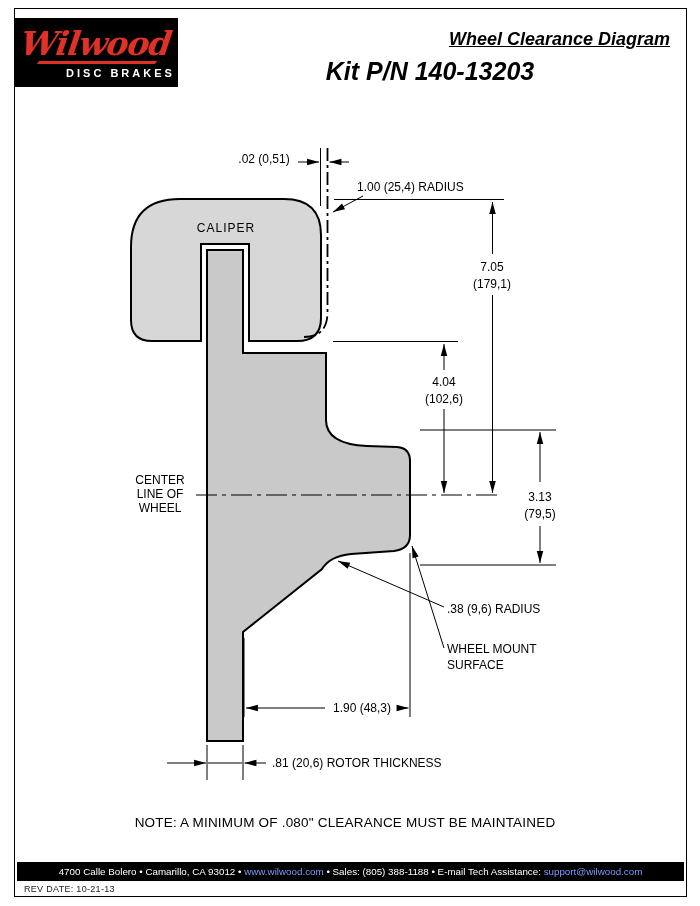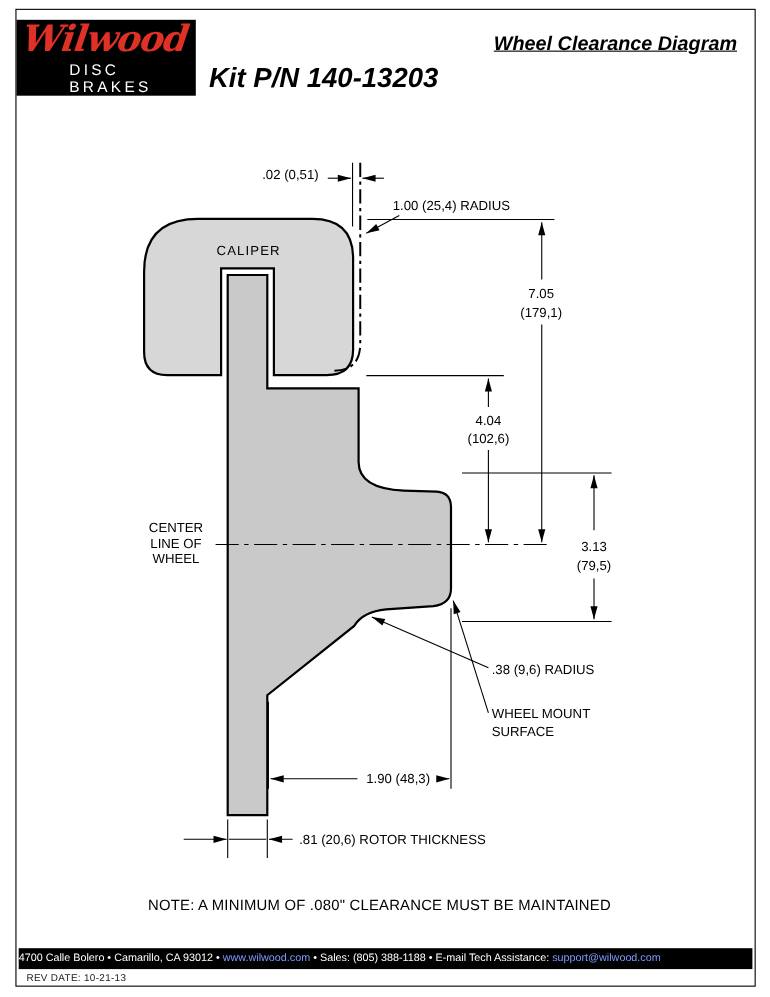--- a/index.html
+++ b/index.html
@@ -10,44 +10,44 @@
     overflow:hidden;
   }
   .frame { position:absolute; left:14px; top:8px; width:673px; height:889px; border:1px solid #000; }
 
   
   .logo { position:absolute; left:15px; top:18px; width:163px; height:69px; background:#000;
           display:flex; flex-direction:column; align-items:center; justify-content:center; }
   .logo-script { font-family:"DejaVu Serif", serif; font-style:italic; font-weight:bold;
                  color:#e03127; font-size:33px; line-height:1; transform:skewX(-8deg); letter-spacing:-1px; }
   .logo-swoosh { width:118px; height:3px; background:#e03127; margin:1px 0 3px 0; transform:skewX(-35deg); }
-  .logo-sub { color:#fff; font-weight:normal; font-size:14px; letter-spacing:3px;padding-left:48px; }
+  .logo-sub { color:#fff; font-weight:bold; font-size:11px; letter-spacing:3px;padding-left:48px; }
 
   
   .doc-title { position:absolute; left:190px; top:29px; width:480px; text-align:right;
                font-size:18px; font-weight:bold; font-style:italic; text-decoration:underline; }
-  .kit-title { position:absolute; left:190px; top:57px; width:480px; text-align:left;
+  .kit-title { position:absolute; left:190px; top:57px; width:480px; text-align:center;
                font-size:25px; font-weight:bold; font-style:italic; }
 
   
   svg.diagram { position:absolute; left:0; top:0; }
   svg text { font-family:"Liberation Sans", sans-serif; font-size:12px; fill:#000; }
   .caliper { fill:#d7d7d7; stroke:#000; stroke-width:2; }
   .rotor   { fill:#c9c9c9; stroke:#000; stroke-width:2; }
   .envelope { fill:none; stroke:#000; stroke-width:1.8; stroke-dasharray:13 4 3 4; }
   .thin { stroke:#000; stroke-width:1; fill:none; }
   .centerline { stroke:#000; stroke-width:1.1; stroke-dasharray:21 5 4 5; }
 
   
   .note { position:absolute; top:814px; left:0; width:690px; text-align:center;
           font-size:13.5px; line-height:18px; letter-spacing:.2px; }
 
   
   .footer-bar { position:absolute; left:17px; top:862px; width:667px; height:19px; background:#000;
-                color:#fff; font-size:9.8px; line-height:19px; white-space:nowrap; }
+                color:#fff; font-size:9.8px; line-height:19px; text-align:center; white-space:nowrap; }
   .footer-bar .lnk { color:#7d9bff; cursor:pointer; }
   .rev { position:absolute; left:24px; top:884px; font-size:9px; color:#222; letter-spacing:.3px; }
 </style>
 </head>
 <body>
 
 <div class="frame"></div>
 
 <div class="logo">
   <div class="logo-script">Wilwood</div>

